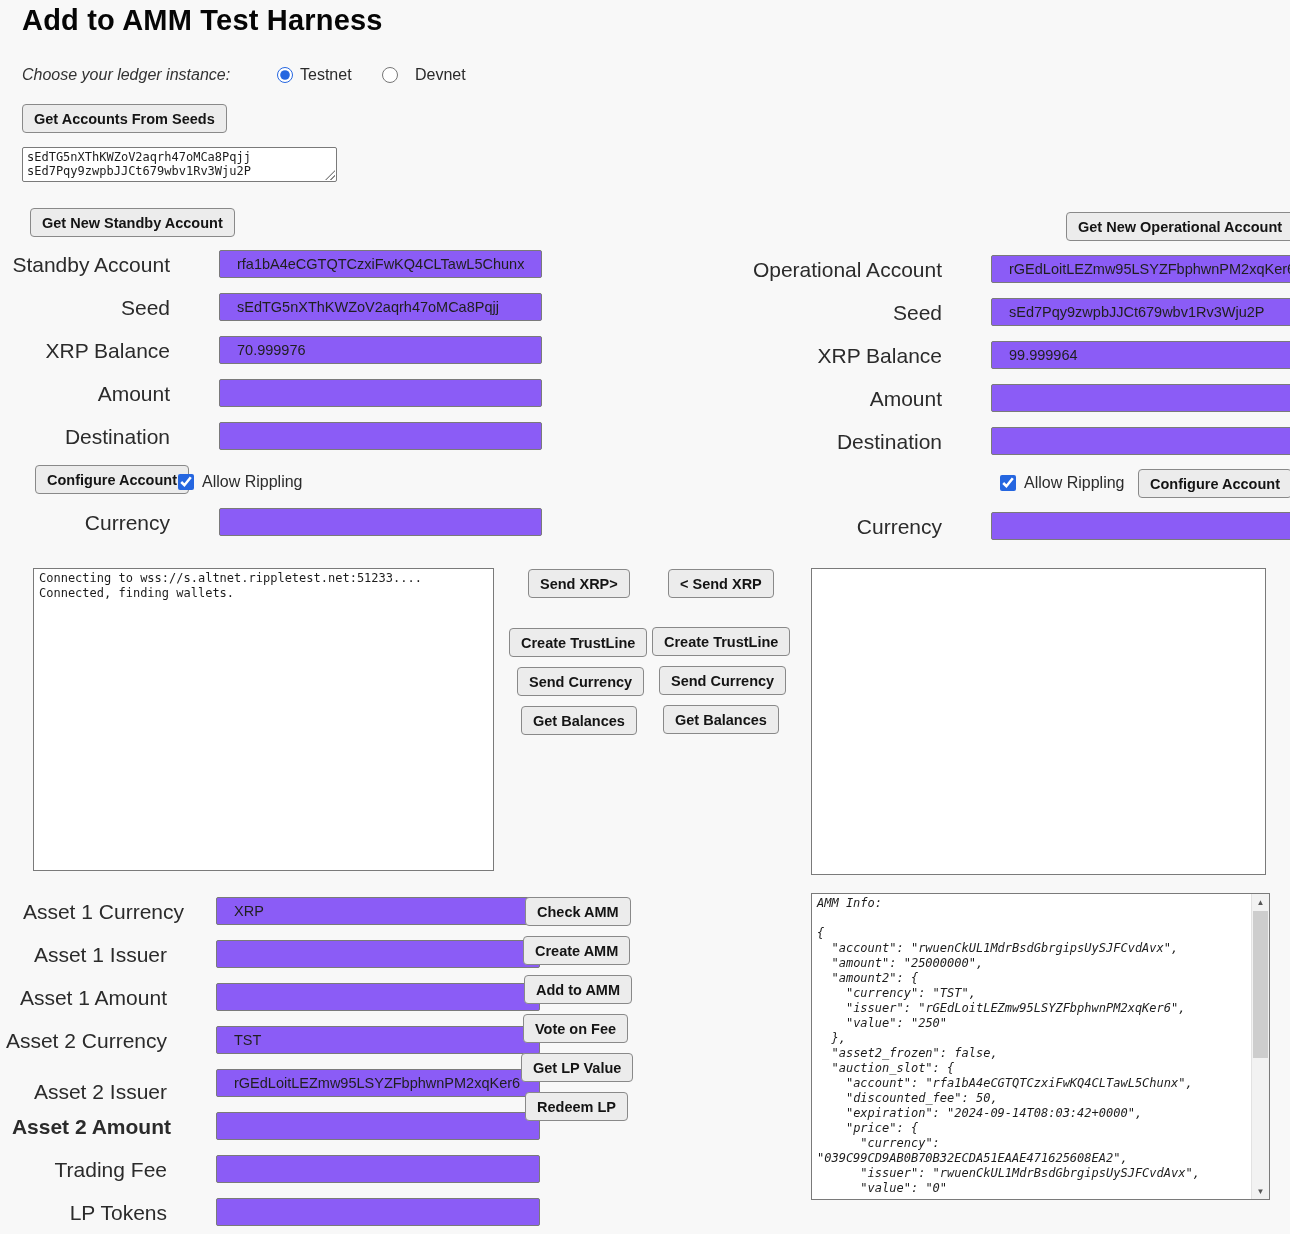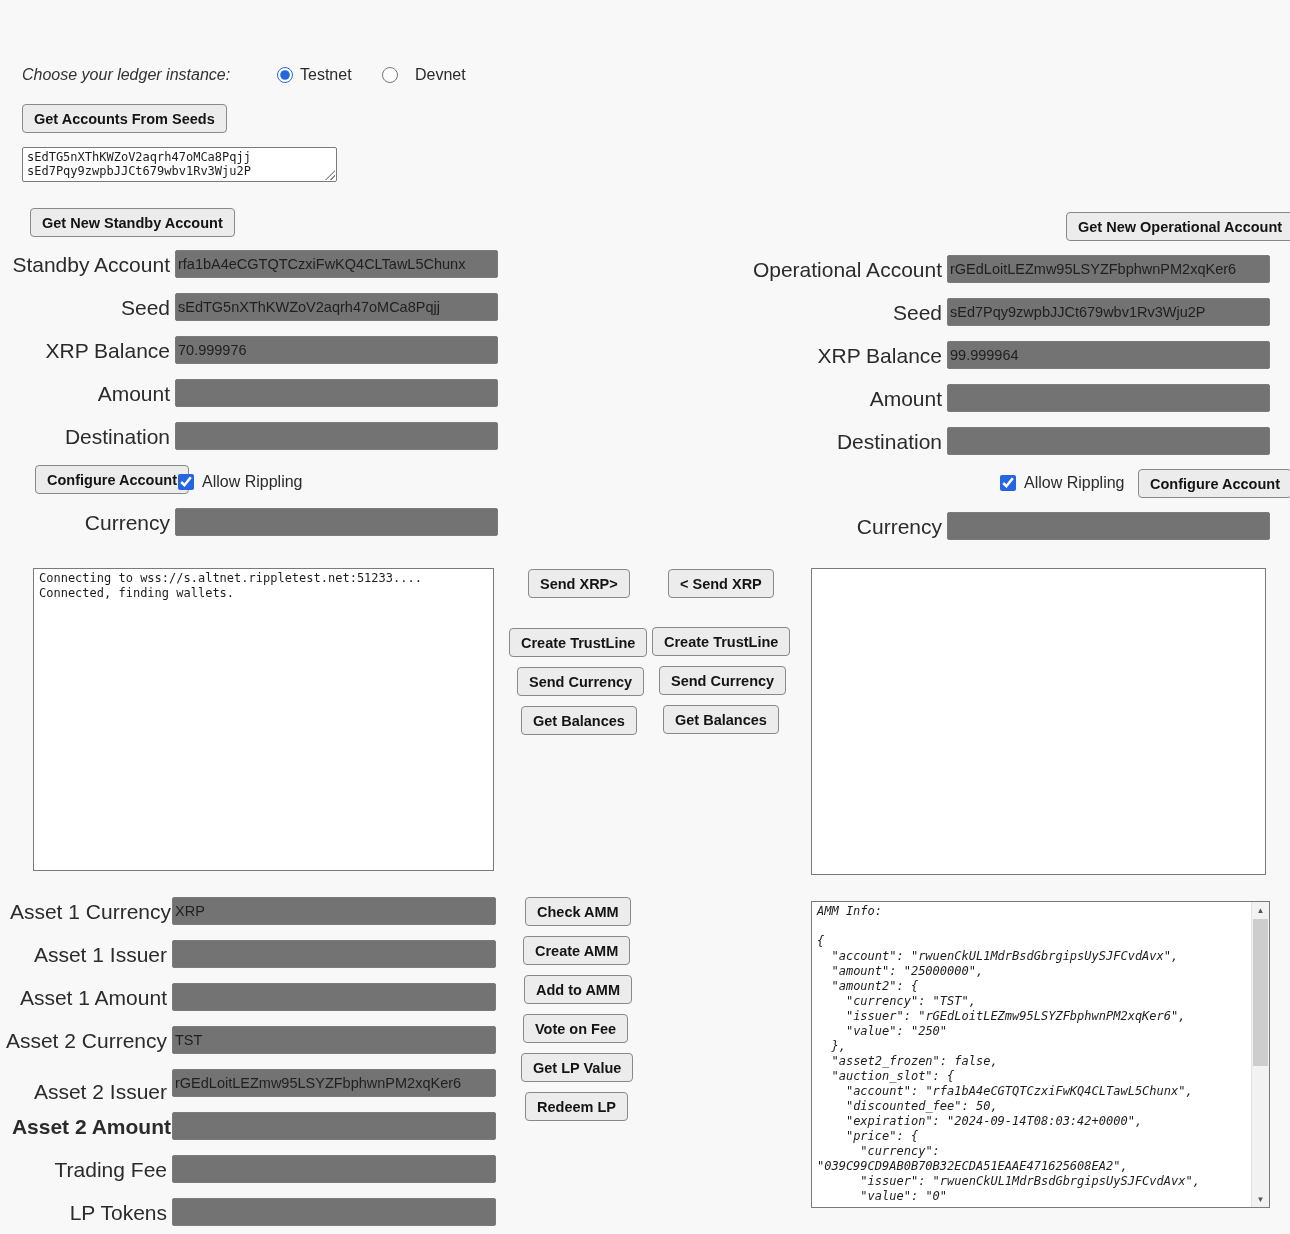--- a/index.html
+++ b/index.html
@@ -1,22 +1,22 @@
 <!DOCTYPE html>
 <html><head>
 <meta charset="utf-8">
 <style>
   html,body{margin:0;padding:0;background:#f8f8f8;}
   body{font-family:"Liberation Sans",sans-serif;color:#222;}
   #stage{position:relative;width:1290px;height:1234px;background:#f8f8f8;overflow:hidden;}
   .abs{position:absolute;box-sizing:border-box;font-style:italic;}
   h1.title{position:absolute;left:22px;top:4px;margin:0;font-size:29px;font-weight:700;color:#060606;letter-spacing:.2px;}
   .lbl{position:absolute;box-sizing:border-box;font-size:21px;color:#2b2b2b;text-align:right;line-height:22px;white-space:nowrap;}
-  .inp{position:absolute;box-sizing:border-box;height:28px;border:1px solid #7a7a7a;border-radius:2px;background:#737373;
-       font-family:"Liberation Sans",sans-serif;font-size:14.5px;color:#1f1f1f;padding:0 2px;outline:none;}
+  .inp{position:absolute;box-sizing:border-box;height:28px;border:1px solid #7a7a7a;border-radius:2px;background:#8b5cf6;
+       font-family:"Liberation Sans",sans-serif;font-size:14.5px;color:#1f1f1f;padding:0 17px;outline:none;margin-left:44px;}
   .btn{position:absolute;box-sizing:border-box;height:29px;background:#ececec;border:1px solid #898989;border-radius:4px;
        font-family:"Liberation Sans",sans-serif;font-weight:600;font-size:14.5px;color:#141414;padding:0 11px;cursor:pointer;white-space:nowrap;}
   .console{position:absolute;box-sizing:border-box;background:#fff;border:1px solid #7a7a7a;
        font-family:"DejaVu Sans Mono","Liberation Mono",monospace;font-size:12px;line-height:15px;color:#1c1c1c;
        white-space:pre-wrap;word-break:normal;overflow:hidden;padding:2px 5px;}
   textarea.seedbox{position:absolute;box-sizing:border-box;resize:none;border:1px solid #7a7a7a;border-radius:2px;background:#fff;
        font-family:"DejaVu Sans Mono","Liberation Mono",monospace;font-size:12px;line-height:14px;color:#1c1c1c;padding:2px 4px;outline:none;overflow:hidden;}
   .rz{position:absolute;width:10px;height:10px;clip-path:polygon(100% 0,100% 100%,0 100%);
       background:repeating-linear-gradient(135deg,#8a8a8a 0 1px,transparent 1px 3.5px);}
   input[type=checkbox],input[type=radio]{position:absolute;width:16px;height:16px;margin:0;accent-color:#2566e0;}
@@ -26,20 +26,21 @@
   .sb .ar{position:absolute;left:0;width:17px;height:16px;display:flex;align-items:center;justify-content:center;
           font-size:8px;color:#555;background:#f2f2f2;}
   .sb .ar.up{top:0;} .sb .ar.dn{bottom:0;}
   .sb .thumb{position:absolute;left:1px;width:15px;background:#cdcdcd;}
 </style>
 </head>
 <body>
 
 <div id="stage">
 
+  <h1 class="title">Add to AMM Test Harness</h1>
 
   <div class="abs" style="left:22px;top:66px;font-size:16px;color:#333;">Choose your ledger instance:</div>
   <input type="radio" name="ledger" style="left: 277px; top: 67px;" checked="">
   <div class="ck-lbl" style="left:300px;top:66px;">Testnet</div>
   <input type="radio" name="ledger" style="left: 382px; top: 67px;">
   <div class="ck-lbl" style="left:415px;top:66px;">Devnet</div>
 
   <button class="btn" style="left:22px;top:104px;">Get Accounts From Seeds</button>
   <textarea class="seedbox" style="left: 22px; top: 147px; width: 315px; height: 35px;" spellcheck="false">sEdTG5nXThKWZoV2aqrh47oMCa8Pqjj
 sEd7Pqy9zwpbJJCt679wbv1Rv3Wju2P</textarea>
@@ -103,21 +104,21 @@
   <button class="btn" style="left:652px;top:627px;">Create TrustLine</button>
 
   <button class="btn" style="left:517px;top:667px;">Send Currency</button>
   <button class="btn" style="left:659px;top:666px;">Send Currency</button>
 
   <button class="btn" style="left:521px;top:706px;">Get Balances</button>
   <button class="btn" style="left:663px;top:705px;">Get Balances</button>
 
   <div class="console" style="left:811px;top:568px;width:455px;height:307px;"></div>
 
-  <label class="lbl" style="left:4px;top:901px;width:167px;">Asset 1 Currency</label>
+  <label class="lbl" style="left:17px;top:901px;width:167px;">Asset 1 Currency</label>
   <input class="inp" style="left: 172px; top: 897px; width: 324px;" type="text" value="XRP">
 
   <label class="lbl" style="left:0;top:944px;width:167px;">Asset 1 Issuer</label>
   <input class="inp" style="left: 172px; top: 940px; width: 324px;" type="text" value="">
 
   <label class="lbl" style="left:0;top:987px;width:167px;">Asset 1 Amount</label>
   <input class="inp" style="left: 172px; top: 983px; width: 324px;" type="text" value="">
 
   <label class="lbl" style="left:0;top:1030px;width:167px;">Asset 2 Currency</label>
   <input class="inp" style="left: 172px; top: 1026px; width: 324px;" type="text" value="TST">
@@ -134,21 +135,21 @@
   <label class="lbl" style="left:0;top:1202px;width:167px;">LP Tokens</label>
   <input class="inp" style="left: 172px; top: 1198px; width: 324px;" type="text" value="">
 
   <button class="btn" style="left:525px;top:897px;">Check AMM</button>
   <button class="btn" style="left:523px;top:936px;">Create AMM</button>
   <button class="btn" style="left:524px;top:975px;">Add to AMM</button>
   <button class="btn" style="left:523px;top:1014px;">Vote on Fee</button>
   <button class="btn" style="left:521px;top:1053px;">Get LP Value</button>
   <button class="btn" style="left:525px;top:1092px;">Redeem LP</button>
 
-  <div class="abs" style="left:811px;top:893px;width:459px;height:307px;margin-top:8px;">
+  <div class="abs" style="left:811px;top:893px;width:459px;height:307px;">
     <div class="console" style="left:0;top:0;width:459px;height:307px;padding-right:22px;">AMM Info: 
 
 {
   "account": "rwuenCkUL1MdrBsdGbrgipsUySJFCvdAvx",
   "amount": "25000000",
   "amount2": {
     "currency": "TST",
     "issuer": "rGEdLoitLEZmw95LSYZFbphwnPM2xqKer6",
     "value": "250"
   },

